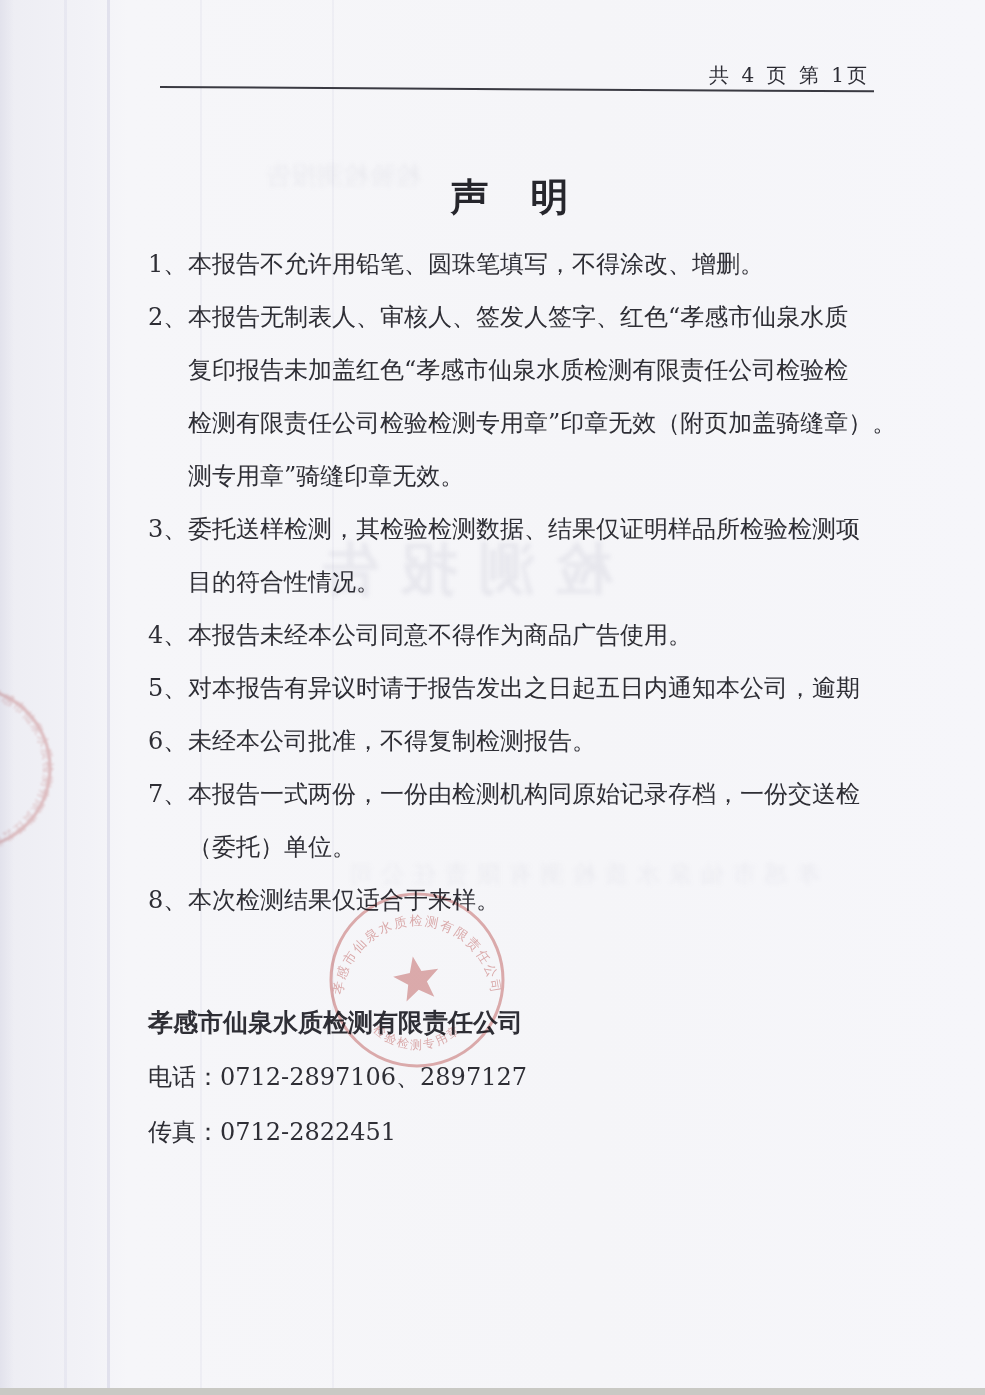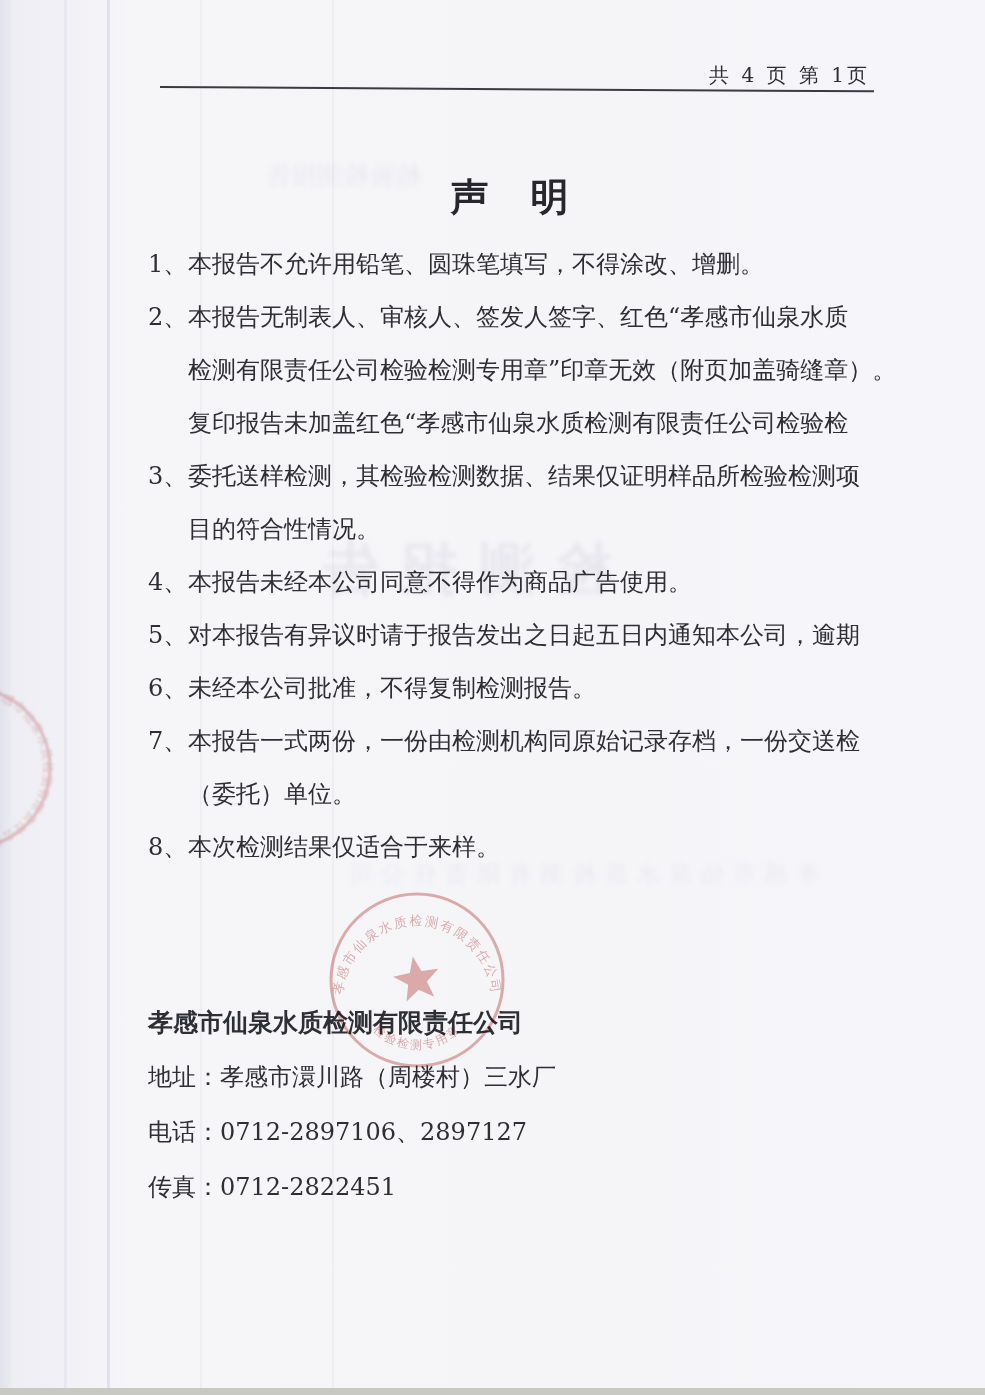--- a/index.html
+++ b/index.html
@@ -70,22 +70,23 @@
   <h1 class="title">声　明</h1>
 
   <div class="content" id="items-container">
       <div class="item">
         <span class="num">1、</span>
         <div class="line">本报告不允许用铅笔、圆珠笔填写，不得涂改、增删。</div>
       </div>
       <div class="item">
         <span class="num">2、</span>
         <div class="line">本报告无制表人、审核人、签发人签字、红色“孝感市仙泉水质</div>
+        <div class="line">复印报告未加盖红色“孝感市仙泉水质检测有限责任公司检验检</div>
         <div class="line">检测有限责任公司检验检测专用章”印章无效（附页加盖骑缝章）。</div>
-        <div class="line">复印报告未加盖红色“孝感市仙泉水质检测有限责任公司检验检</div>
+        <div class="line">测专用章”骑缝印章无效。</div>
       </div>
       <div class="item">
         <span class="num">3、</span>
         <div class="line">委托送样检测，其检验检测数据、结果仅证明样品所检验检测项</div>
         <div class="line">目的符合性情况。</div>
       </div>
       <div class="item">
         <span class="num">4、</span>
         <div class="line">本报告未经本公司同意不得作为商品广告使用。</div>
       </div>
@@ -103,21 +104,20 @@
         <div class="line">（委托）单位。</div>
       </div>
       <div class="item">
         <span class="num">8、</span>
         <div class="line">本次检测结果仅适合于来样。</div>
       </div>
     </div>
 
   <div class="footer">
     <div class="fline company">孝感市仙泉水质检测有限责任公司</div>
-    <div class="fline">地址：孝感市澴川路（周楼村）三水厂</div>
     <div class="fline">电话：0712-2897106、2897127</div>
     <div class="fline">传真：0712-2822451</div>
   </div>
 
   <svg class="seal center" width="200" height="200" viewBox="0 0 200 200">
     <defs>
       <path id="arcTop" d="M 26,108 A 75,75 0 0 1 174,108" fill="none"></path>
       <path id="arcBottom" d="M 52,146 A 62,62 0 0 0 148,146" fill="none"></path>
     </defs>
     <circle cx="100" cy="100" r="86" fill="none" stroke="#c0504d" stroke-width="3"></circle>

